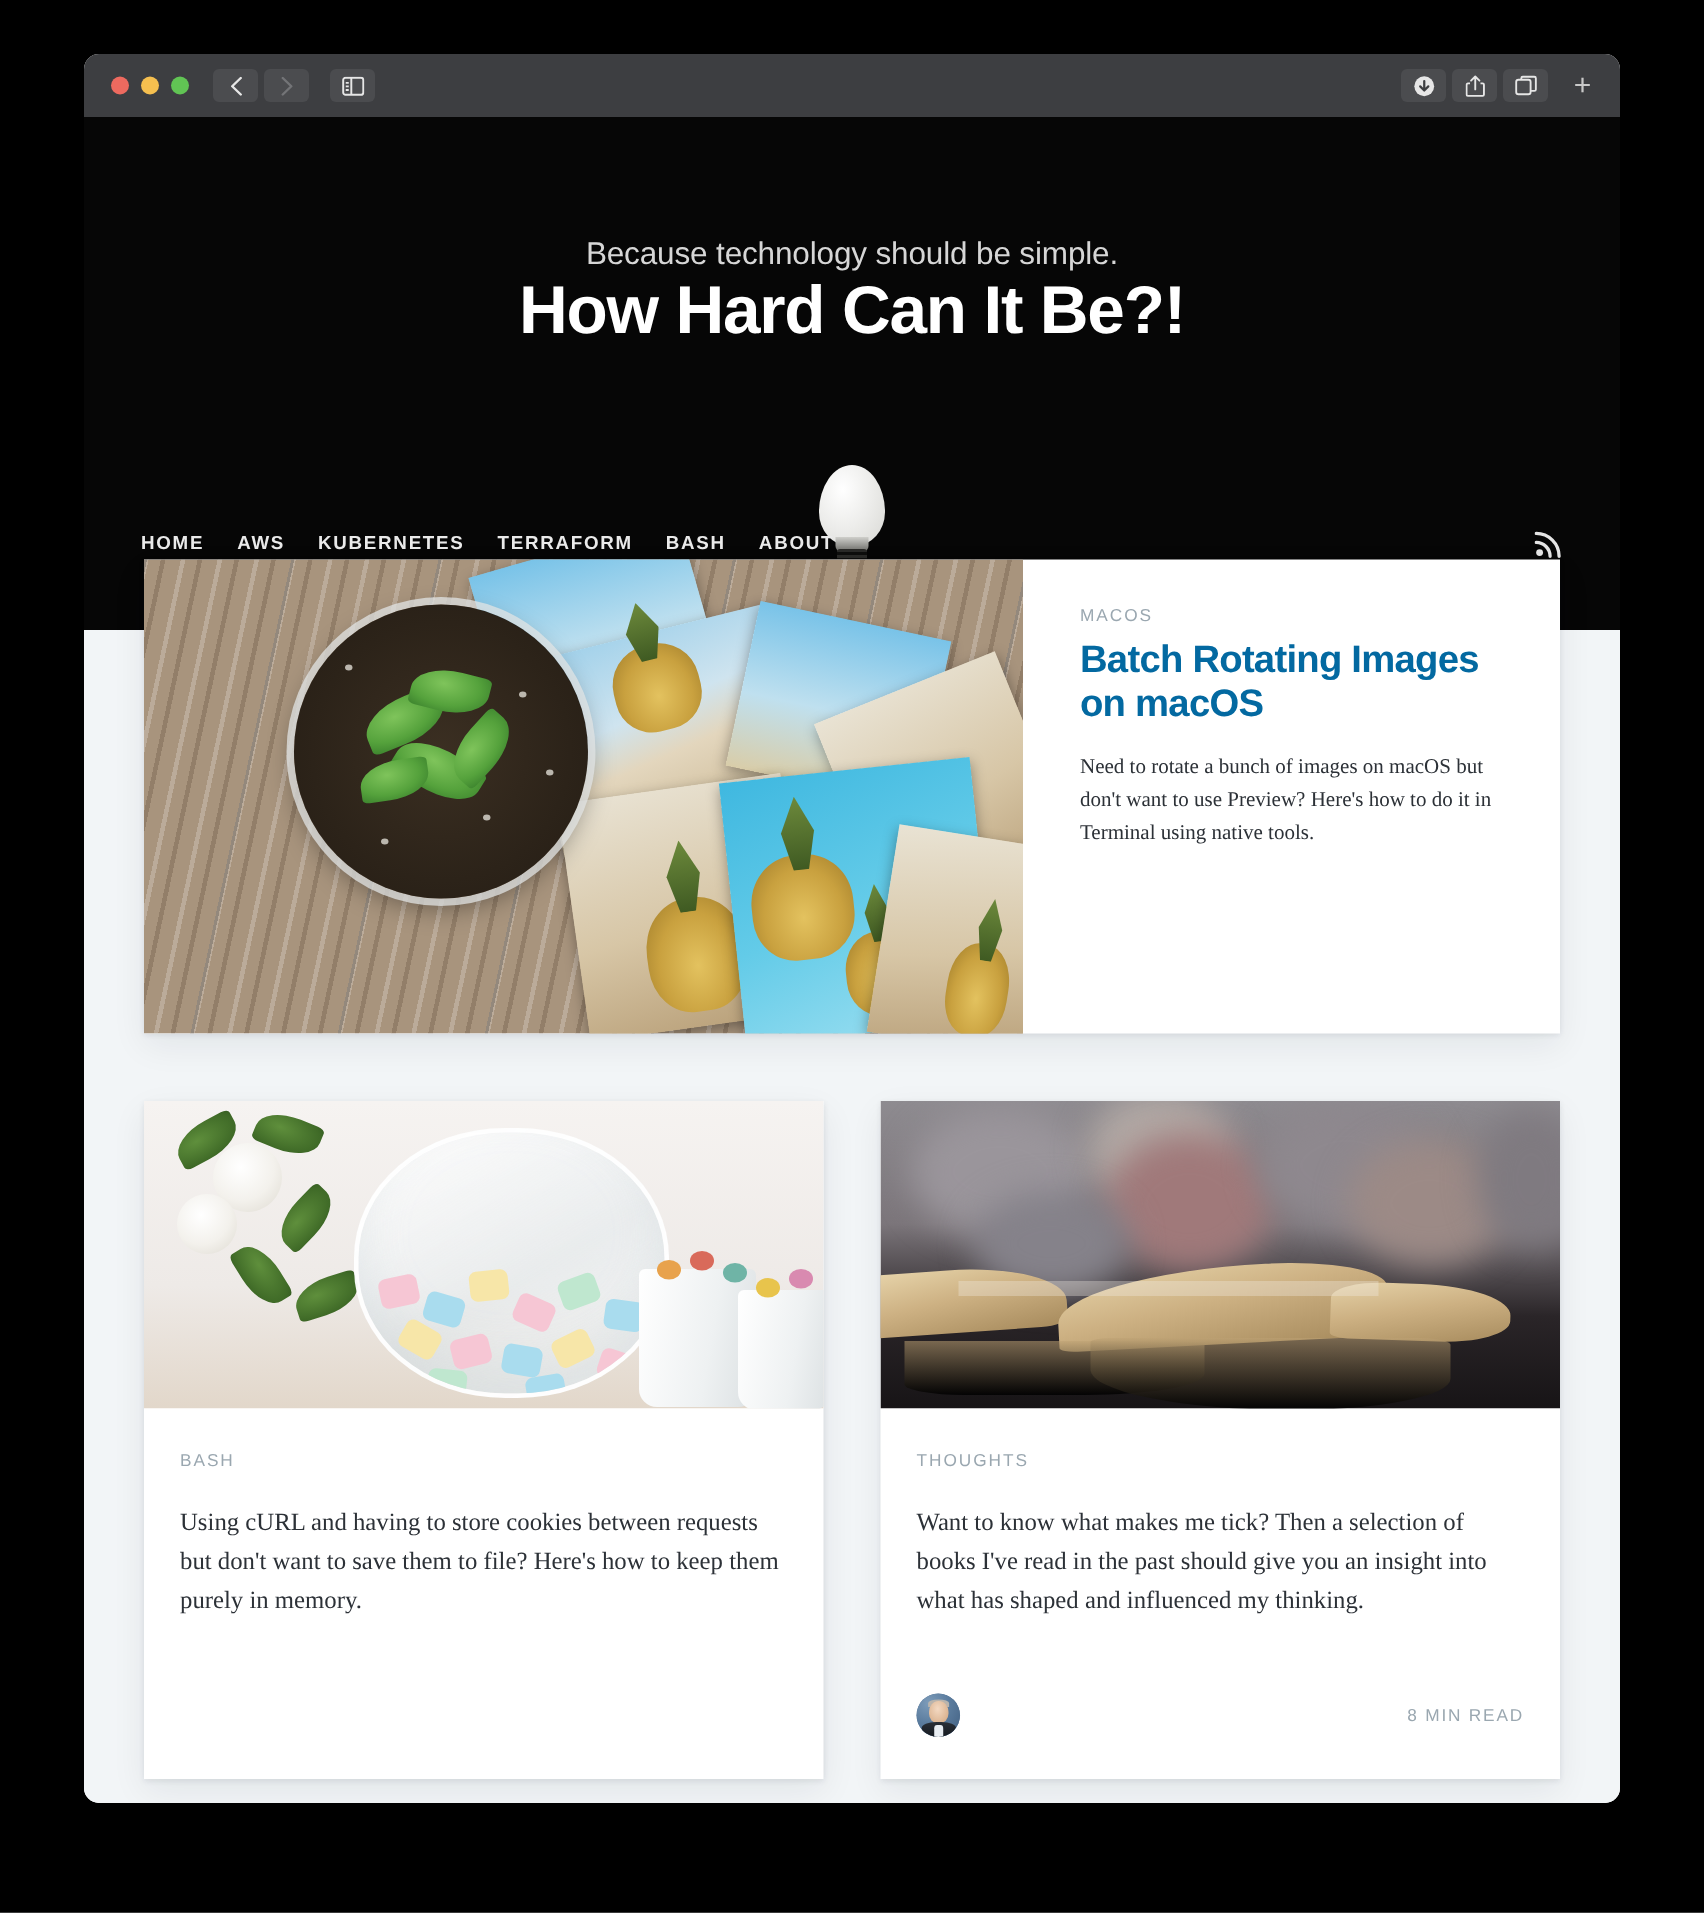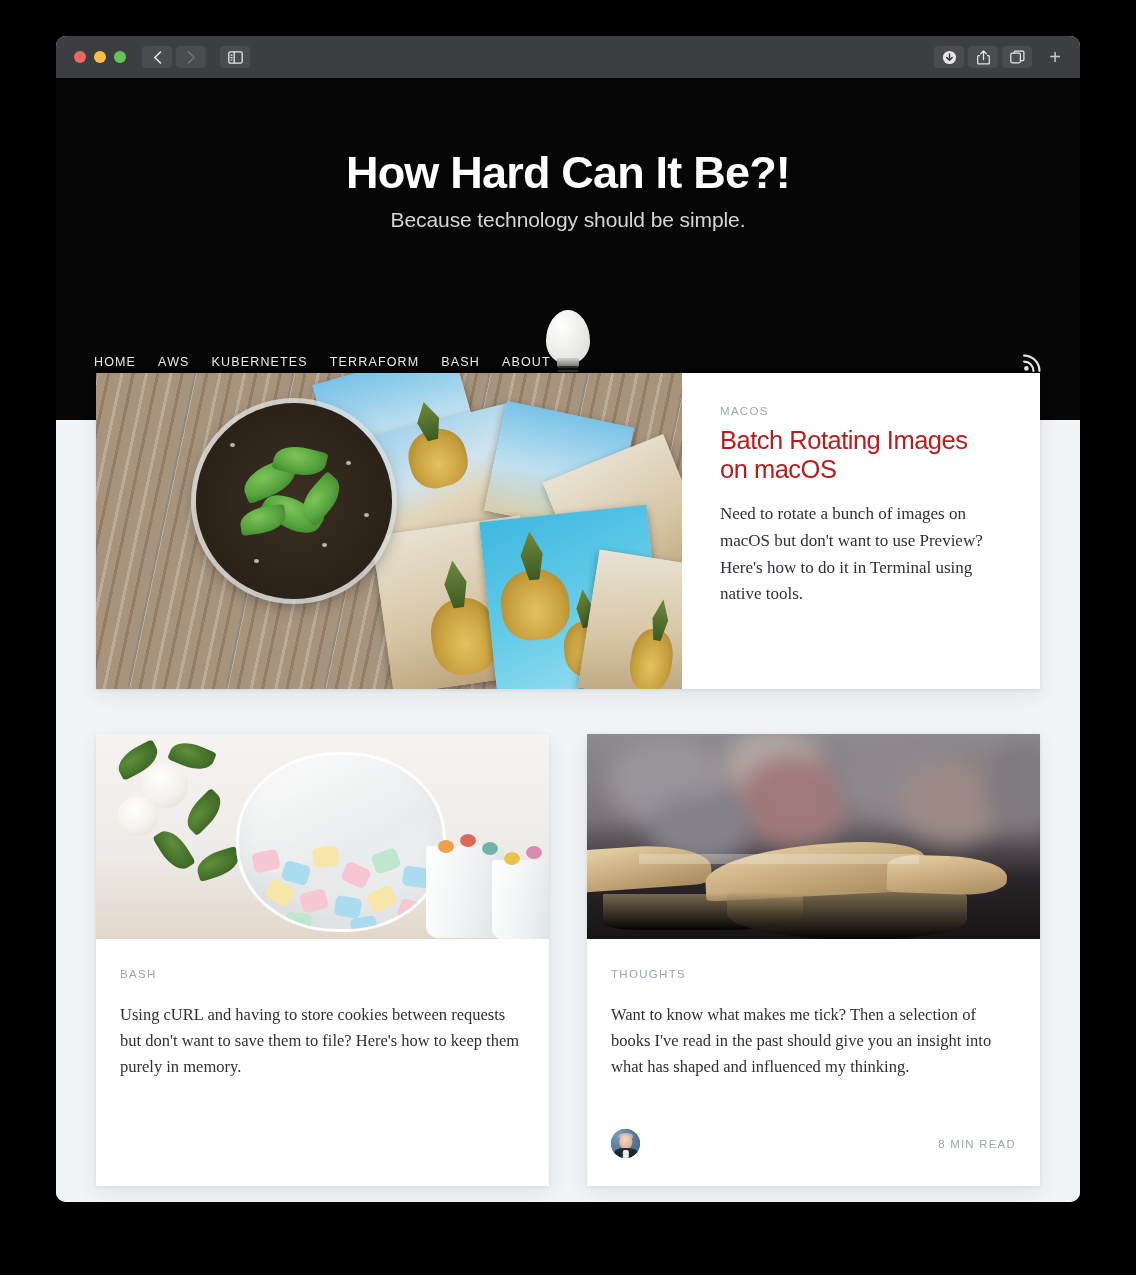--- a/index.html
+++ b/index.html
@@ -174,21 +174,21 @@
   
   #site-nav {
     position: absolute;
     left: 0; right: 0;
     top: 264px;
     height: 40px;
     display: flex;
     align-items: center;
     padding: 0 38px;
   }
-  #nav-links { display: flex; gap: 22px; }
+  #nav-links { display: flex; gap: 22px; font-weight: bold; }
   .nav-link {
     color: #eaeaea;
     font-size: 12.5px;
     letter-spacing: 1.15px;
     text-transform: uppercase;
     white-space: nowrap;
   }
   #rss-link { margin-left: auto; color: #e4e4e4; display: flex; align-items: center; }
 
   
@@ -218,29 +218,29 @@
   }
 
   .post-tag {
     color: #9aa7b0;
     font-size: 11.5px;
     letter-spacing: 1.3px;
     text-transform: uppercase;
     margin-bottom: 9px;
   }
   .post-title {
-    color: #b91c1c;
-    font-weight: 400;
+    color: #0369a1;
+    font-weight: 700;
     letter-spacing: -0.5px;
   }
   #featured-card .post-title { font-size: 25.5px; line-height: 1.14; }
   .post-excerpt {
     font-family: "Liberation Serif", serif;
     color: #2c3137;
-    font-size: 17px;
+    font-size: 14px;
     line-height: 1.57;
   }
   #featured-card .post-excerpt { margin-top: 17px; }
 
   .post-meta {
     margin-top: auto;
     padding-bottom: 34px;
     display: flex;
     align-items: center;
   }
@@ -485,22 +485,22 @@
       </div>
       <div id="new-tab-btn">+</div>
     </div>
   </div>
 
   <div id="viewport">
 
     <div id="site-header">
 
       <div id="masthead">
+        <div id="site-tagline">Because technology should be simple.</div>
         <div id="site-title">How Hard Can It Be?!</div>
-        <div id="site-tagline">Because technology should be simple.</div>
       </div>
 
       <div id="bulb-wrap">
         <div id="bulb-glow"></div>
         <div id="bulb-glass"></div>
         <div id="bulb-neck"></div>
         <div id="bulb-base"></div>
         <div id="bulb-tip"></div>
         <div id="bulb-surface"></div>
       </div>

